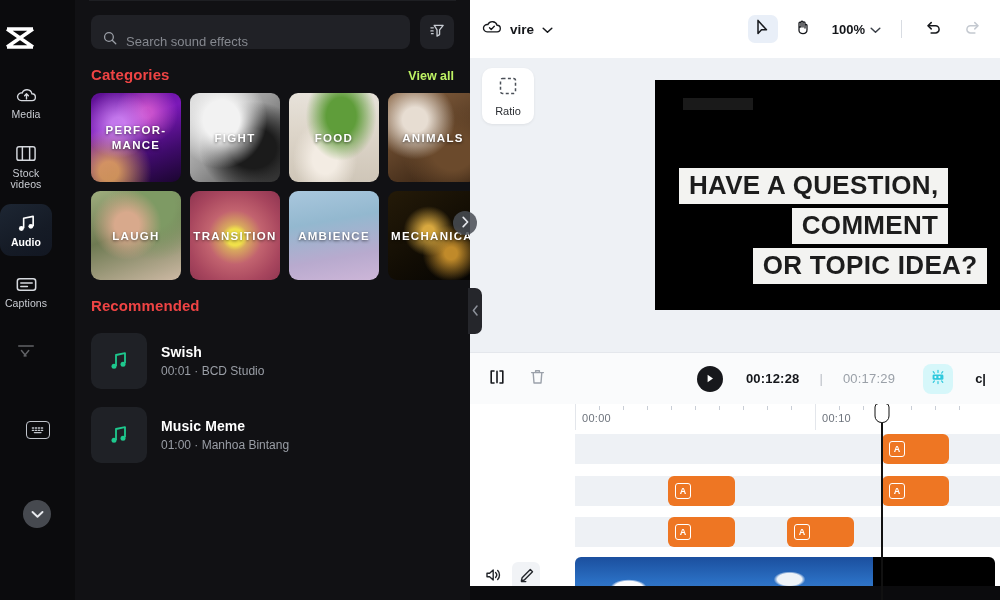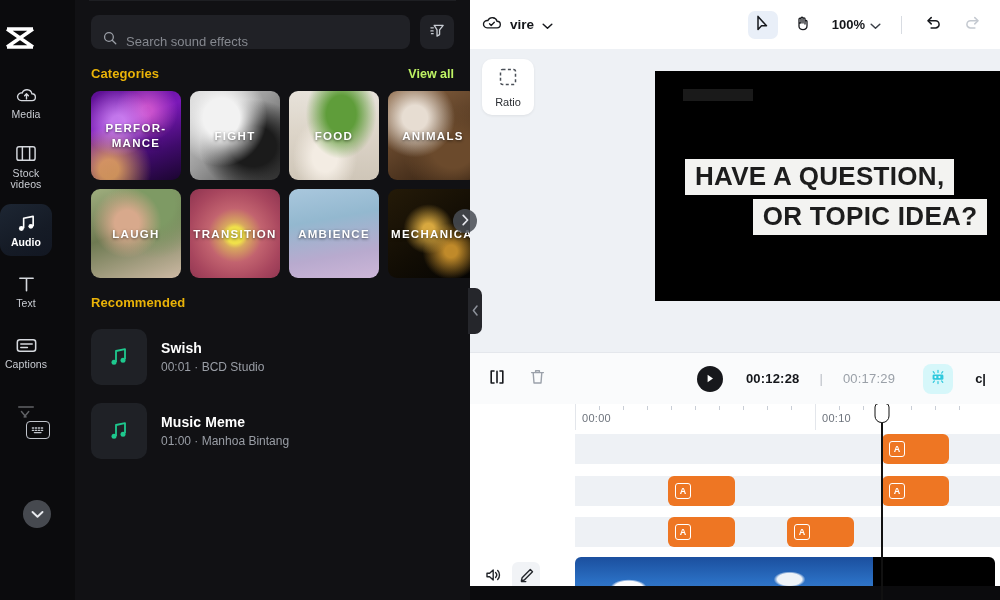--- a/index.html
+++ b/index.html
@@ -68,21 +68,21 @@
     display: flex; align-items: flex-end; padding: 0 12px; gap: 9px; cursor: text;
   }
   .search-box input {
     flex:1; background: transparent; border: none; outline: none;
     color: #e6e8ec; font-size: 13px; font-family: "Liberation Sans", sans-serif;
   }
   .search-box input::placeholder { color: #85888f; }
   .filter-btn { width: 34px; height: 34px; border-radius: 8px; background: #202126; display:flex; align-items:center; justify-content:center; cursor:pointer; }
 
   .sec-head { display:flex; align-items: baseline; justify-content: space-between; padding: 17px 16px 10px 16px; }
-  .sec-title { font-size: 13px; font-weight: 700; color: #eab308; letter-spacing:.1px; }
+  .sec-title { font-size: 15px; font-weight: 700; color: #ef4444; letter-spacing:.1px; }
   .sec-link { font-size: 12.5px; color: #bef264; cursor: pointer; font-weight: bold; }
 
   .cat-grid {
     display: grid; grid-template-columns: repeat(4, 90px); gap: 9px;
     padding: 0 16px; position: relative;
   }
   .cat {
     width: 90px; height: 89px; border-radius: 9px; position: relative; overflow: hidden; cursor: pointer;
   }
   .cat .cat-label {
@@ -132,21 +132,21 @@
   .rec-name { font-size: 14px; color:#fff; font-weight: 700; letter-spacing:.1px; }
   .rec-meta { font-size: 12px; color:#9a9ea6; margin-top: 4px; }
 
   .collapse-handle {
     position: absolute; right: -12px; top: 288px; width: 14px; height: 46px;
     background: #25262b; border-radius: 0 7px 7px 0; display:flex; align-items:center; justify-content:center; cursor: pointer; z-index: 6;
   }
 
   
   .editor { flex: 1; height: 600px; background: #f2f4f7; display:flex; flex-direction: column; position: relative; min-width: 0; }
-  .topbar { height: 49px; background:#ffffff; display:flex; align-items:center; padding: 0 12px; gap: 10px; }
+  .topbar { height: 58px; background:#ffffff; display:flex; align-items:center; padding: 0 12px; gap: 10px; }
   .cloud-wrap { display:flex; align-items:center; gap: 8px; cursor: pointer; }
   .proj-name { font-size: 13.5px; font-weight: 700; color: #14161a; }
   .topbar-spacer { flex: 1; }
   .tb-btn { width: 30px; height: 28px; border-radius: 7px; display:flex; align-items:center; justify-content:center; cursor:pointer; }
   .tb-btn.sel { background:#e9eff8; }
   .zoom-pill { display:flex; align-items:center; gap:5px; cursor:pointer; padding: 0 4px; }
   .zoom-pill .z { font-size: 13px; font-weight: 700; color:#14161a; }
   .tb-divider { width:1px; height:18px; background:#d8dce2; margin: 0 6px; }
 
   .stage { flex: 1; background:#eef1f5; position: relative; overflow: hidden; min-height: 0; }
@@ -157,21 +157,21 @@
   }
   .ratio-btn .rl { font-size: 11px; color:#2b2e33; }
   .preview {
     position:absolute; left: 185px; top: 22px; width: 430px; height: 230px; background:#000; overflow:hidden;
   }
   .pv-band {
     background:#f3f3f1; color:#1d1d1d; font-weight: 700; font-size: 26px;
     letter-spacing:.3px; padding: 2px 10px 4px 10px; display:inline-block; line-height: 30px;
   }
   .pv-stack { position:absolute; left: 0; right: 0; top: 88px; display:flex; flex-direction:column; align-items:center; gap: 4px; }
-  .pv-row1 { align-self: flex-start; margin-left: 30px; }
+  .pv-row1 { align-self: flex-start; margin-left: 24px; }
   .pv-ghost { position:absolute; left:28px; top:18px; width:70px; height:12px; background:#1a1a1a; }
 
   
   .tl-tools { height: 52px; background:#fafbfc; display:flex; align-items:center; padding: 0 14px; gap: 14px; border-top: 1px solid #e4e7ec;}
   .tool-ic { width: 26px; height: 26px; display:flex; align-items:center; justify-content:center; cursor:pointer;}
   .tl-spacer { flex:1; }
   .play-btn { width: 26px; height: 26px; border-radius: 50%; background:#17181c; display:flex; align-items:center; justify-content:center; cursor:pointer;}
   .time-cur { font-size: 13px; font-weight: 700; color:#14161a; margin-left: 9px; letter-spacing:.2px;}
   .time-sep { color:#b9bec6; margin: 0 6px; font-size: 13px;}
   .time-tot { font-size: 13px; color:#9aa0a8; letter-spacing:.2px;}
@@ -247,28 +247,20 @@
       <span class="ic">
         <svg width="21" height="19" viewBox="0 0 22 20">
             <path d="M8 15V4.5l10-2v10" fill="none" stroke="#fff" stroke-width="1.7" stroke-linejoin="round"></path>
             <circle cx="5.6" cy="15.2" r="2.6" fill="#fff"></circle>
             <circle cx="15.6" cy="13" r="2.6" fill="#fff"></circle>
           </svg>
       </span>
       <span class="lbl">Audio</span>
     </div>
 
-    <div class="rail-item">
-      <span class="ic">
-        <svg width="19" height="18" viewBox="0 0 20 18">
-            <path d="M3 3h14M10 3v13" stroke="#d6d9de" stroke-width="1.7" fill="none" stroke-linecap="round"></path>
-          </svg>
-      </span>
-      <span class="lbl">Text</span>
-    </div>
 
     <div class="rail-item">
       <span class="ic">
         <svg width="21" height="17" viewBox="0 0 22 17">
             <rect x="1.4" y="2.4" width="19.2" height="12.2" rx="2.6" fill="none" stroke="#d6d9de" stroke-width="1.6"></rect>
             <path d="M5 7h12M5 10.5h7" stroke="#d6d9de" stroke-width="1.5" stroke-linecap="round"></path>
           </svg>
       </span>
       <span class="lbl">Captions</span>
     </div>
@@ -475,20 +467,21 @@
               <rect x="2.5" y="2.5" width="15" height="15" rx="2" fill="none" stroke="#4a4f57" stroke-width="1.5" stroke-dasharray="3 2.4"></rect>
             </svg>
         </span>
         <span class="rl">Ratio</span>
       </div>
 
       <div class="preview">
         <div class="pv-ghost"></div>
         <div class="pv-stack">
           <div class="pv-band pv-row1">HAVE A QUESTION,</div>
+          <div class="pv-band">COMMENT</div>
           <div class="pv-band">OR TOPIC IDEA?</div>
         </div>
       </div>
     </div>
 
     <div class="tl-tools">
       <div class="tool-ic">
         <span>
           <svg width="18" height="18" viewBox="0 0 18 18">
               <path d="M3.2 3v12M6 3h-2.8M6 15h-2.8M14.8 3v12M12 3h2.8M12 15h2.8M9 3.4v11.2" stroke="#16181c" stroke-width="1.6" stroke-linecap="round"></path>

